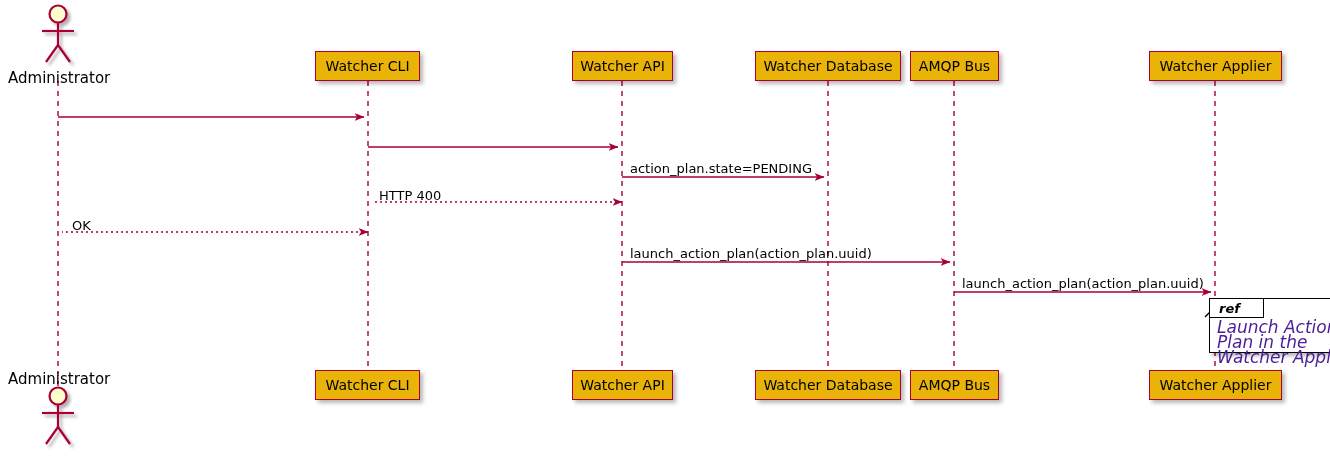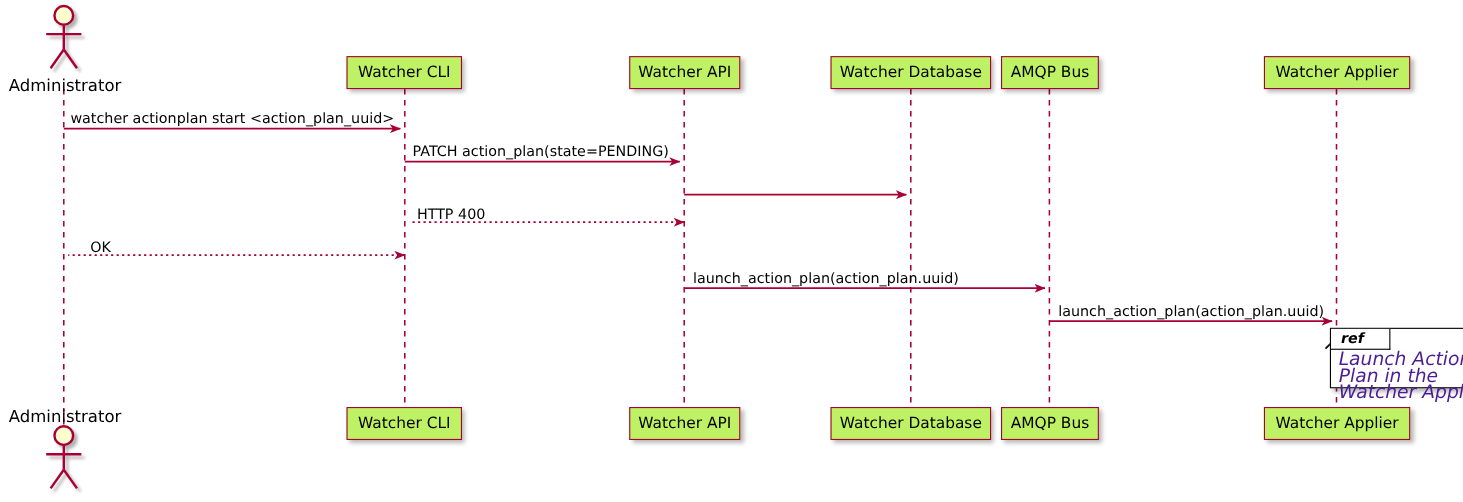--- a/index.html
+++ b/index.html
@@ -21,21 +21,21 @@
     position: absolute;
     left: 0;
     top: 0;
     width: 1330px;
     height: 456px;
   }
   
   .participant {
     position: absolute;
     box-sizing: border-box;
-    background: #bef264;
+    background: #eab308;
     border: 1.5px solid #A80036;
     color: #000000;
     font-family: "DejaVu Sans", sans-serif;
     font-size: 14px;
     line-height: 1;
     display: flex;
     align-items: center;
     justify-content: center;
     white-space: nowrap;
     box-shadow: 3px 3px 4px rgba(0,0,0,0.28);
@@ -187,24 +187,23 @@
   </div>
   <div class="participant" style="left:910px; top:370px; width:89px; height:30px;">
     <span>AMQP Bus</span>
   </div>
   <div class="participant" style="left:1149px; top:370px; width:133px; height:30px;">
     <span>Watcher Applier</span>
   </div>
 
   <div class="actor-label" style="left:8px; top:370px;">Administrator</div>
 
-  <div class="msg-label" style="left:64px; top:101px;">watcher actionplan start &lt;action_plan_uuid&gt;</div>
-  <div class="msg-label" style="left:375px; top:131px;">PATCH action_plan(state=PENDING)</div>
+  <div class="msg-label" style="left:630px; top:161px;">action_plan.state=PENDING</div>
   <div class="msg-label" style="left:379px; top:188px;">HTTP 400</div>
-  <div class="msg-label" style="left:72px; top:218px;margin-left:10px;">OK</div>
+  <div class="msg-label" style="left:72px; top:218px;">OK</div>
   <div class="msg-label" style="left:630px; top:246px;">launch_action_plan(action_plan.uuid)</div>
   <div class="msg-label" style="left:962px; top:276px;">launch_action_plan(action_plan.uuid)</div>
 
   <div class="ref-box" style="left:1209px; top:298px; width:166px; height:55px;font-style:italic;">
     <div class="ref-tab" style="width:54px;"></div>
     <div class="ref-tab-label">ref</div>
     <div class="ref-body">Launch Action Plan in the
 Watcher Applier</div>
   </div>
 

